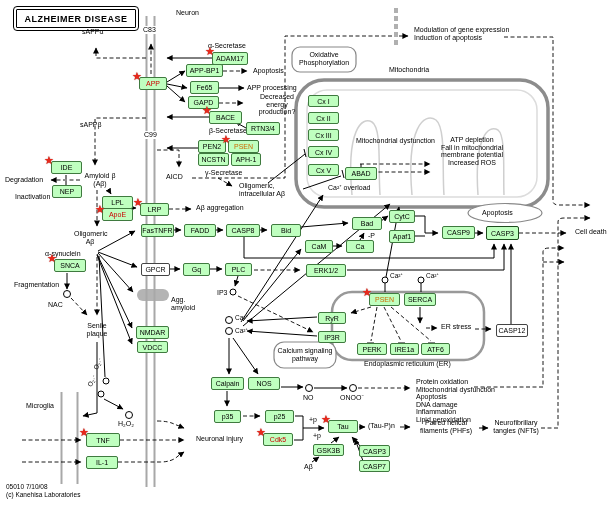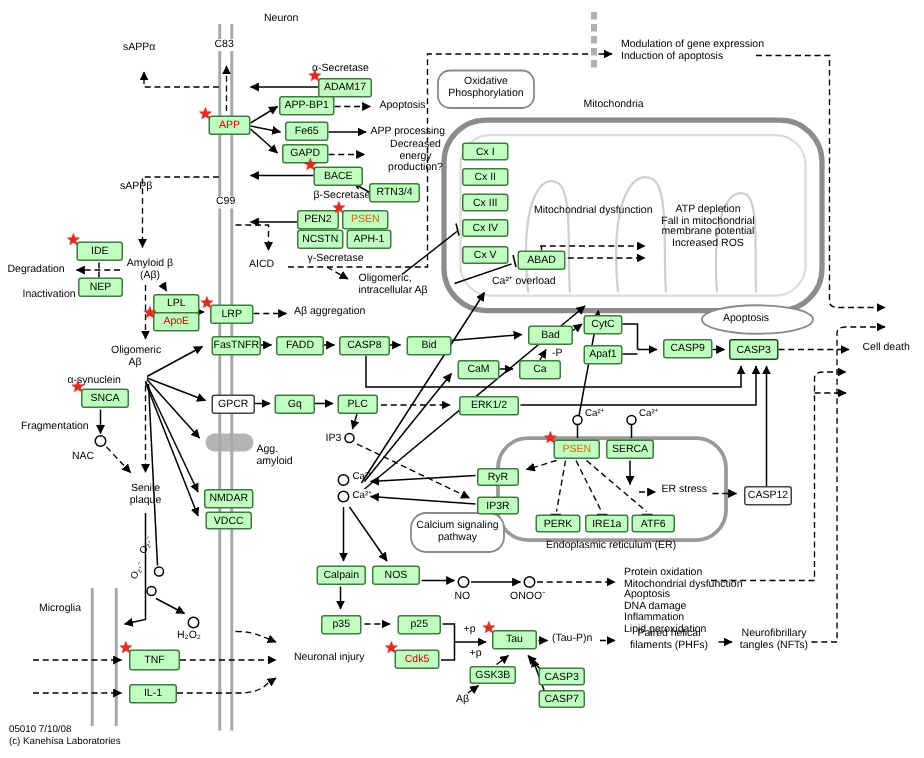--- a/index.html
+++ b/index.html
@@ -179,20 +179,21 @@
     <circle cx="229" cy="331" r="3.5"></circle>
     <circle cx="385" cy="280" r="3"></circle>
     <circle cx="421" cy="280" r="3"></circle>
     <circle cx="67" cy="294" r="3.5"></circle>
     <circle cx="106" cy="381" r="3"></circle>
     <circle cx="101" cy="394" r="3"></circle>
     <circle cx="129" cy="415" r="3.5"></circle>
   </g>
 </svg>
 
+<div class="titlebox">ALZHEIMER DISEASE</div>
 
 <div class="lb" style="left:176px;top:9px">Neuron</div>
 <div class="lb" style="left:389px;top:66px">Mitochondria</div>
 <div class="lb" style="left:26px;top:402px">Microglia</div>
 <div class="lb c" style="left:294px;top:51px;width:60px">Oxidative
 Phosphorylation</div>
 <div class="lb" style="left:482px;top:209px">Apoptosis</div>
 <div class="lb c" style="left:276px;top:347px;width:58px">Calcium signaling
 pathway</div>
 <div class="lb" style="left:364px;top:360px">Endoplasmic reticulum (ER)</div>

